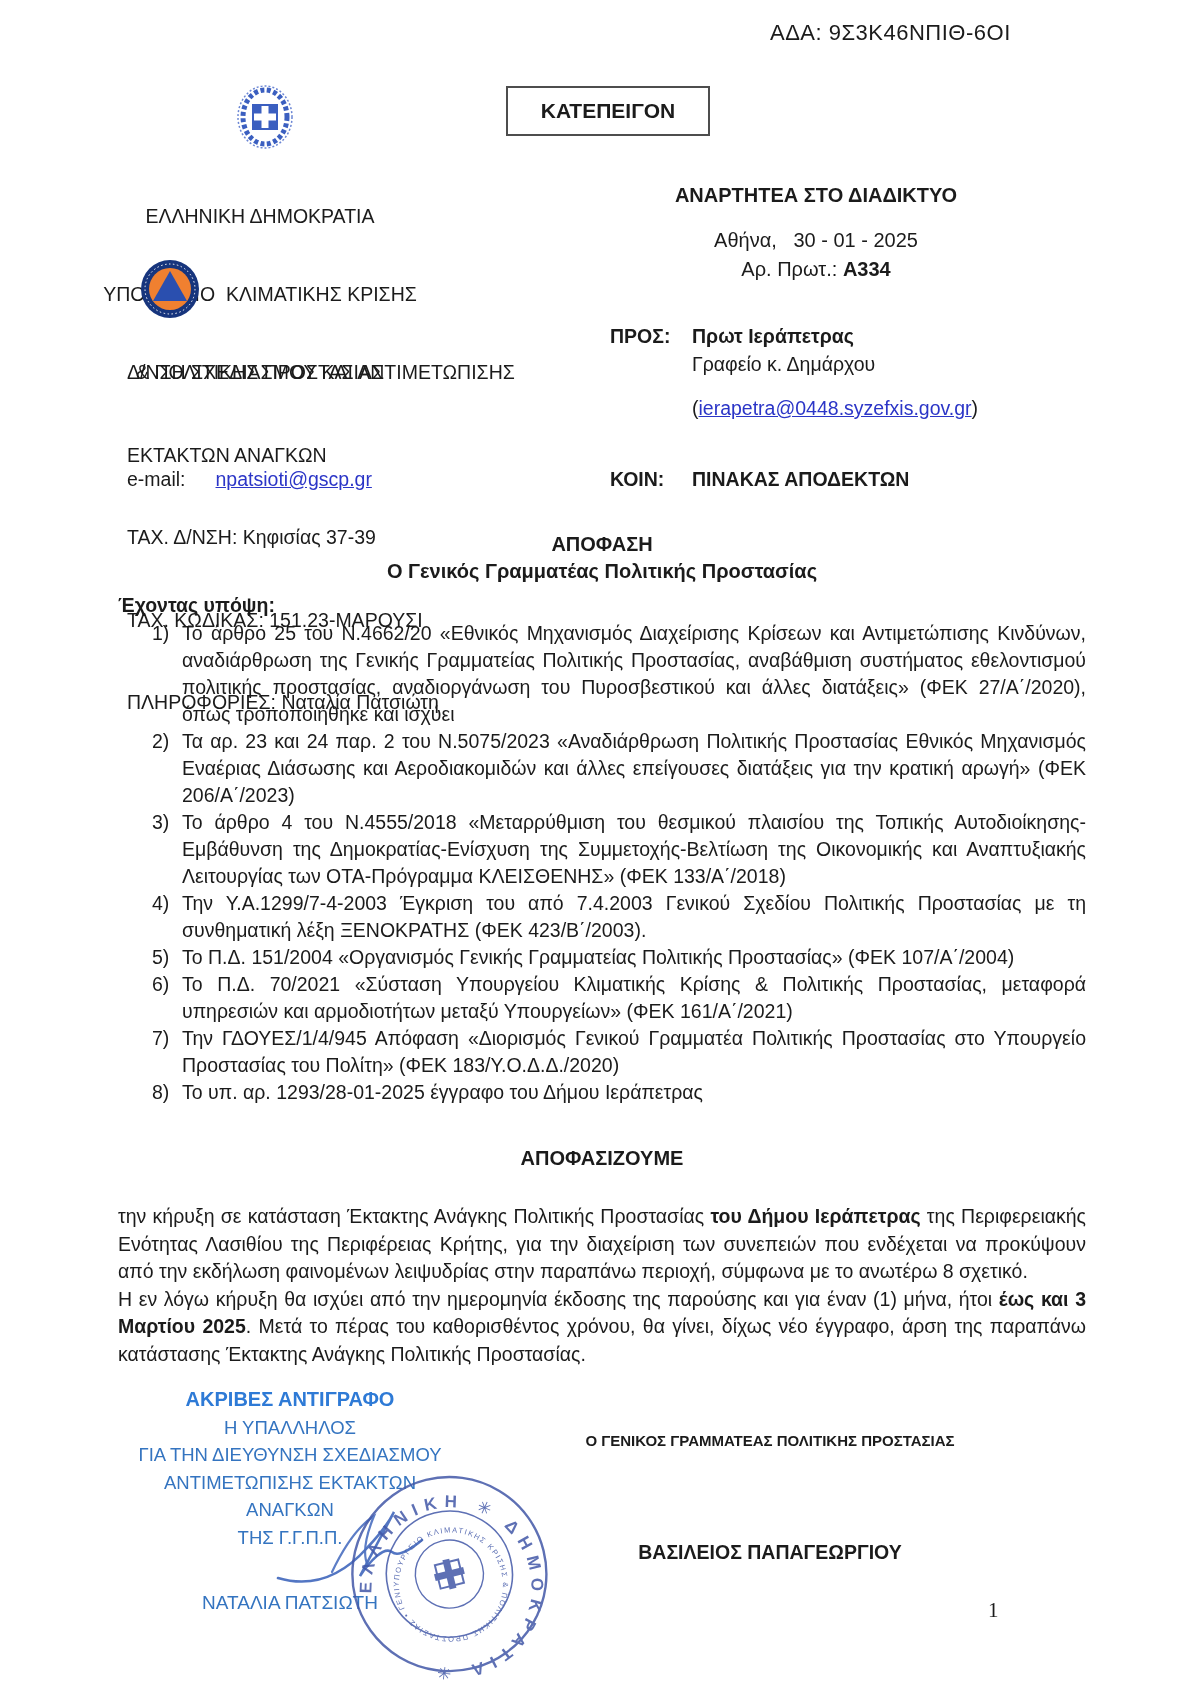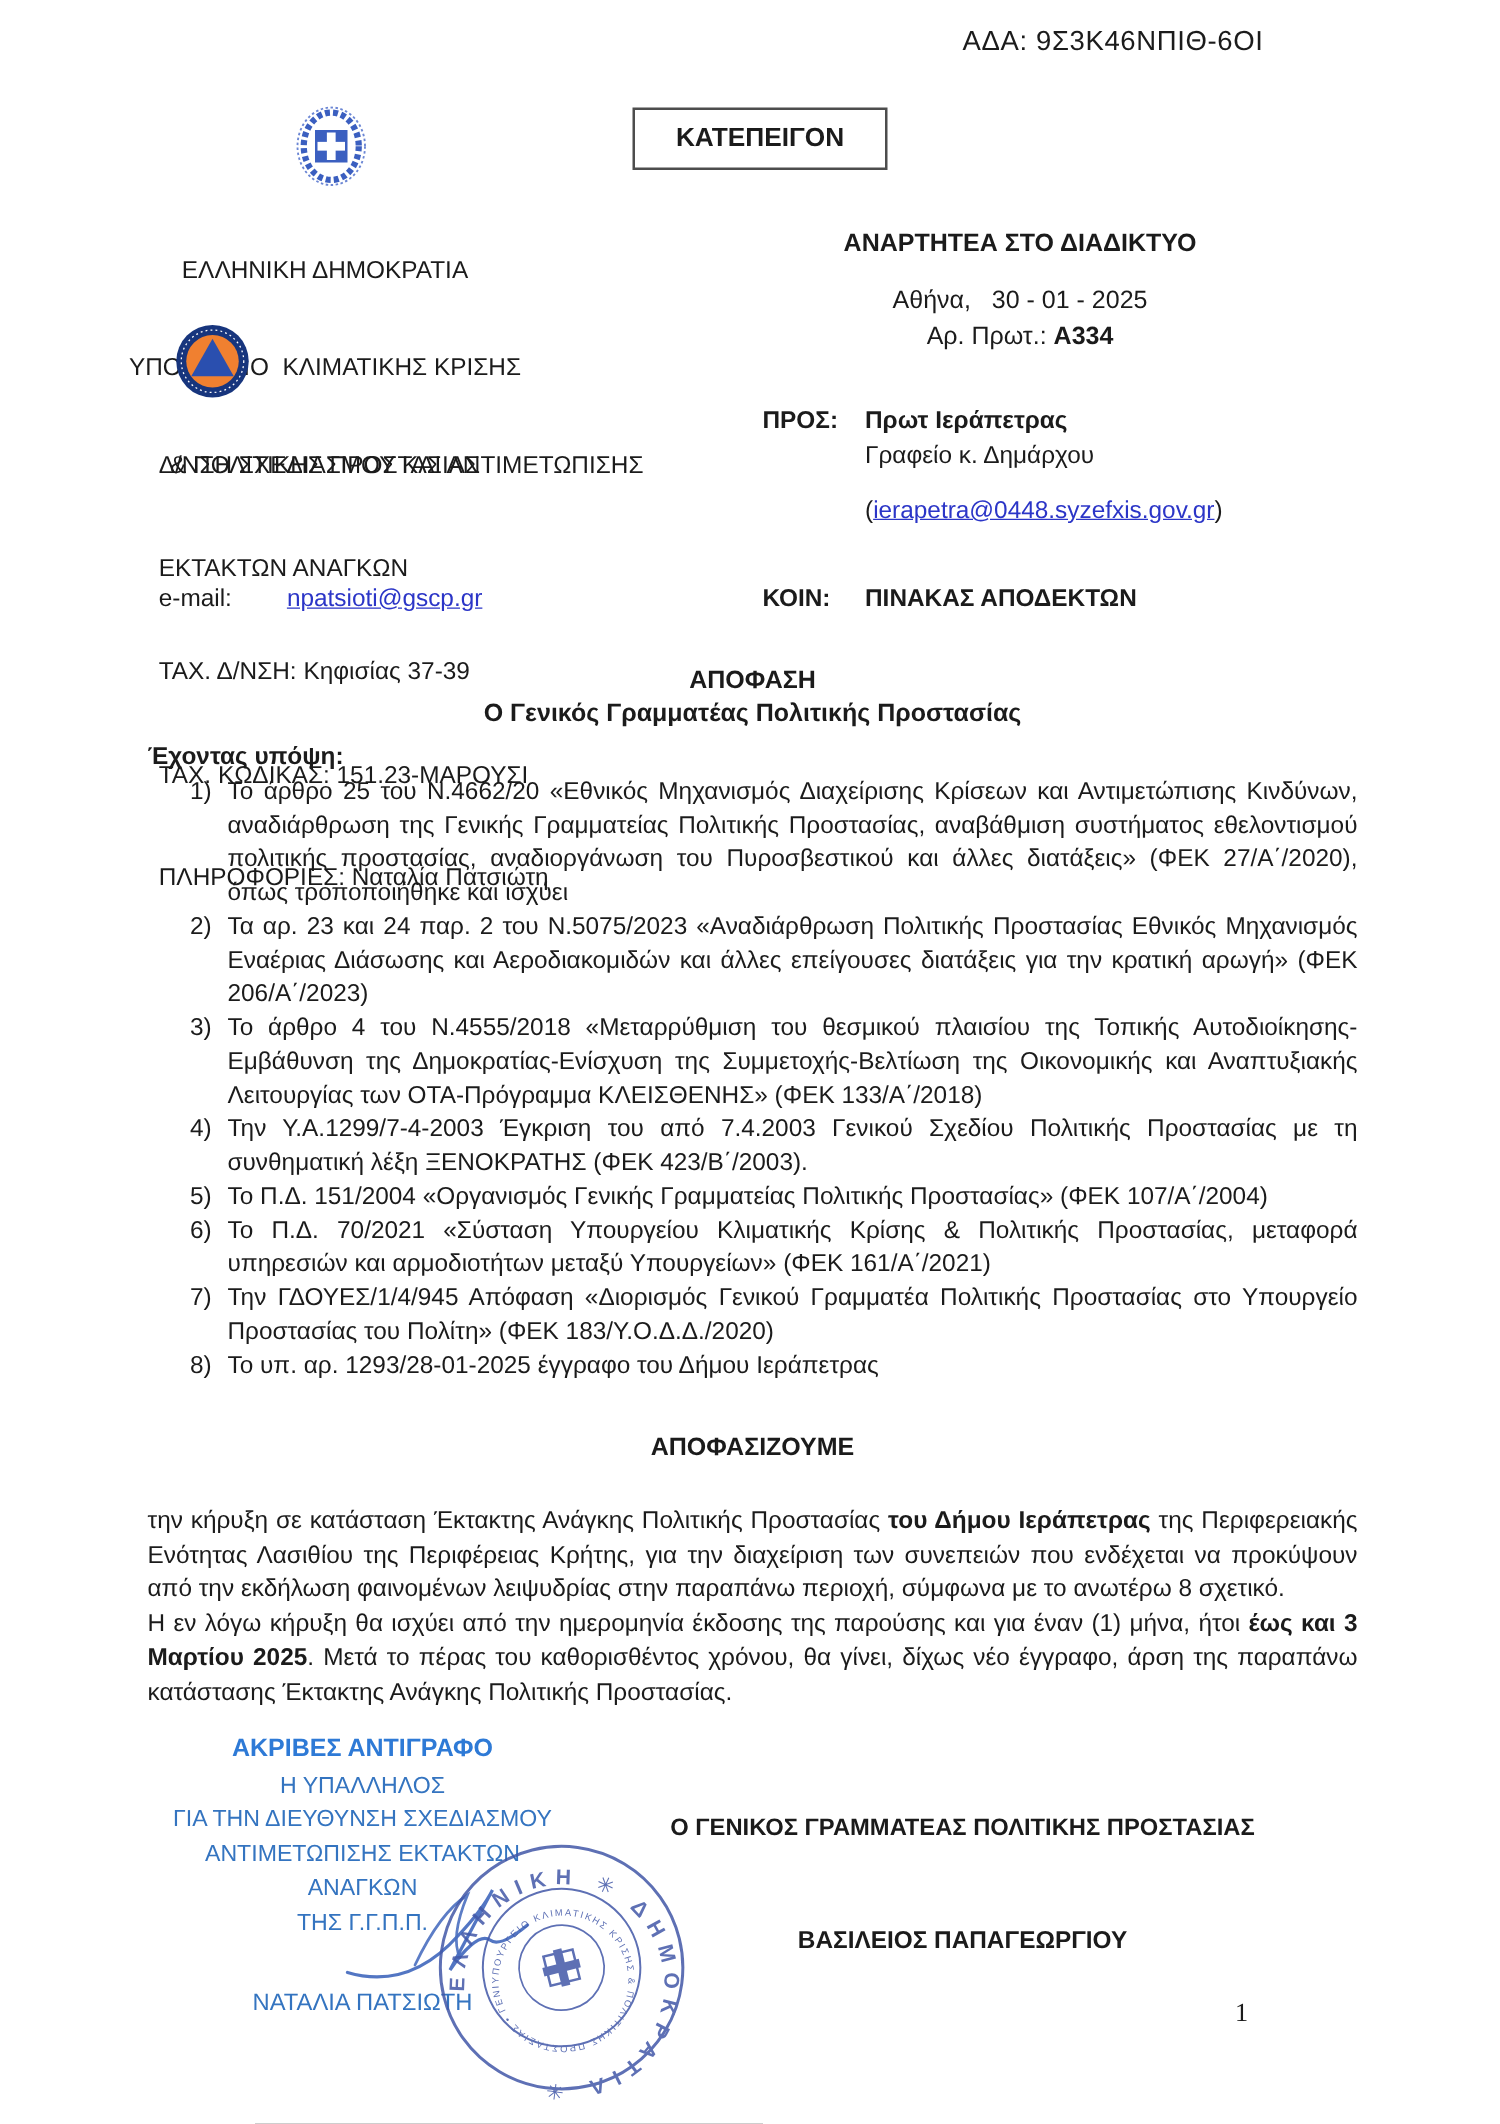--- a/index.html
+++ b/index.html
@@ -18,21 +18,21 @@
   #urgent-box{left:506px;top:86px;width:200px;height:46px;border:2px solid #4d4d4d;
     display:flex;align-items:center;justify-content:center;font-weight:700;font-size:21px;}
   
   #emblem{left:234px;top:85px;}
   #republic{left:100px;top:151px;width:320px;line-height:26px;}
   #cp-logo{left:140px;top:259px;}
   #secretariat{left:213px;top:257px;line-height:27px;}
   #directorate{left:127px;top:304px;line-height:27.5px;}
   #email-line{left:127px;top:468px;}
   .link{color:#2b35c7;text-decoration:underline;cursor:pointer;}
-  #email-line .link{margin-left:44px;}
+  #email-line .link{margin-left:30px;}
   
   #web-posting{left:640px;top:184px;width:352px;font-size:20px;}
   #city-date{left:640px;top:229px;width:352px;font-size:20px;}
   #protocol{left:640px;top:258px;width:352px;font-size:20px;}
   .addr-label{left:610px;font-weight:700;}
   #to-name{left:692px;top:325px;font-weight:700;}
   #to-office{left:692px;top:353px;}
   #to-email{left:692px;top:397px;}
   #cc-value{left:692px;top:468px;font-weight:700;}
   
@@ -43,21 +43,21 @@
   .li{display:flex;line-height:27px;}
   .li .num{flex:none;width:30px;margin-left:34px;}
   .li .txt{flex:1;text-align:justify;}
   #operative-title{margin-top:39px;text-align:center;font-weight:700;font-size:20px;line-height:27px;}
   #body-paras{margin-top:31px;text-align:justify;line-height:27.5px;}
   #cert-block{left:120px;top:1386px;width:340px;text-align:center;line-height:27.5px;font-size:18.5px;color:#3474c0;}
   #cert-block .first{font-weight:700;font-size:20px;color:#2e7ad6;}
   #signature{left:272px;top:1506px;}
   #clerk-name{left:120px;top:1592px;width:340px;text-align:center;font-size:19px;color:#3474c0;}
   #stamp{left:342px;top:1466px;transform:rotate(-14deg);opacity:.85;}
-  #secretary-title{left:490px;top:1432px;width:560px;text-align:center;font-weight:700;font-size:19px;margin-top:20px;}
+  #secretary-title{left:490px;top:1432px;width:560px;text-align:center;font-weight:700;font-size:15px;}
   #secretary-name{left:490px;top:1541px;width:560px;text-align:center;font-weight:700;font-size:19.5px;}
   #page-num{left:988px;top:1598px;font-family:"Liberation Serif","DejaVu Serif",serif;font-size:21px;}
 </style>
 </head>
 <body>
 
 <div id="page">
 
   <div id="ada" class="abs">ΑΔΑ: 9Σ3Κ46ΝΠΙΘ-6ΟΙ</div>
 

